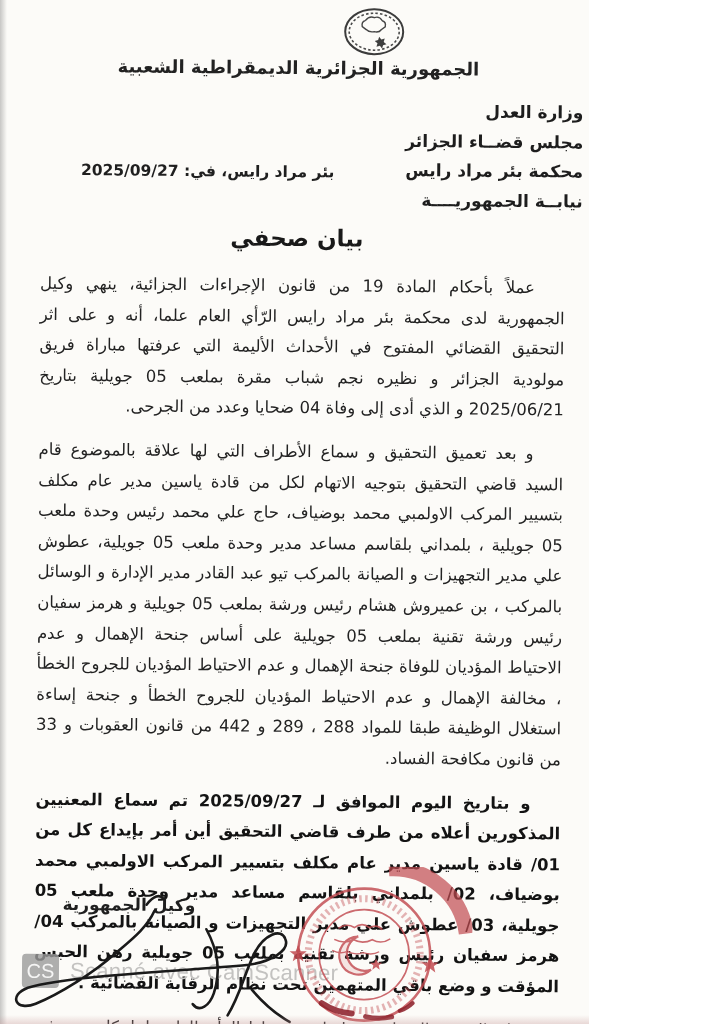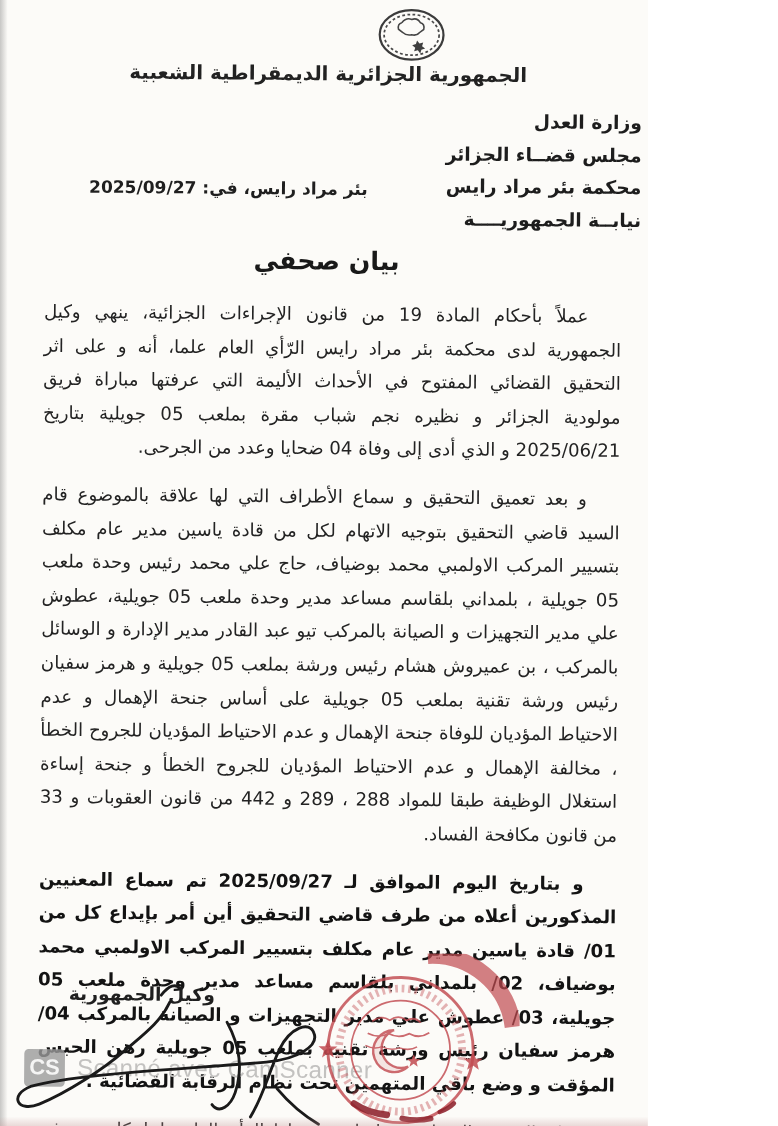--- a/index.html
+++ b/index.html
@@ -22,21 +22,21 @@
   .body-text p{margin:0 0 13px;text-indent:30px;}
   .body-text p.bold{font-weight:bold;color:#131313;}
 
   .sig-label{position:absolute;left:66px;top:896px;direction:rtl;font-size:17px;font-weight:600;z-index:6;}
   .signature-svg{position:absolute;left:0;top:882px;z-index:7;}
   .stamp-svg{position:absolute;left:276px;top:866px;z-index:5;}
 
   .watermark{position:absolute;left:26px;top:956px;display:flex;align-items:center;gap:11px;z-index:3;
              font-family:"Liberation Sans",sans-serif;}
   .cs-badge{width:37px;height:34px;background:#9b9b9b;border-radius:4px;color:#f4f4f4;
-            font-weight:bold;font-size:20px;display:flex;align-items:center;justify-content:center;opacity:.8;}
+            font-weight:normal;font-size:20px;display:flex;align-items:center;justify-content:center;opacity:.8;}
   .wm-text{font-size:22px;color:#c3c2c0;letter-spacing:.3px;}
 
   .edge-left{position:absolute;left:0;top:0;bottom:0;width:7px;z-index:9;
              background:linear-gradient(to right,rgba(120,120,120,.40),rgba(120,120,120,0));}
   .edge-bottom{position:absolute;left:0;right:0;bottom:0;height:9px;z-index:9;
              background:linear-gradient(to top,rgba(196,150,150,.35),rgba(196,150,150,0));}
 </style>
 </head>
 <body>
 

